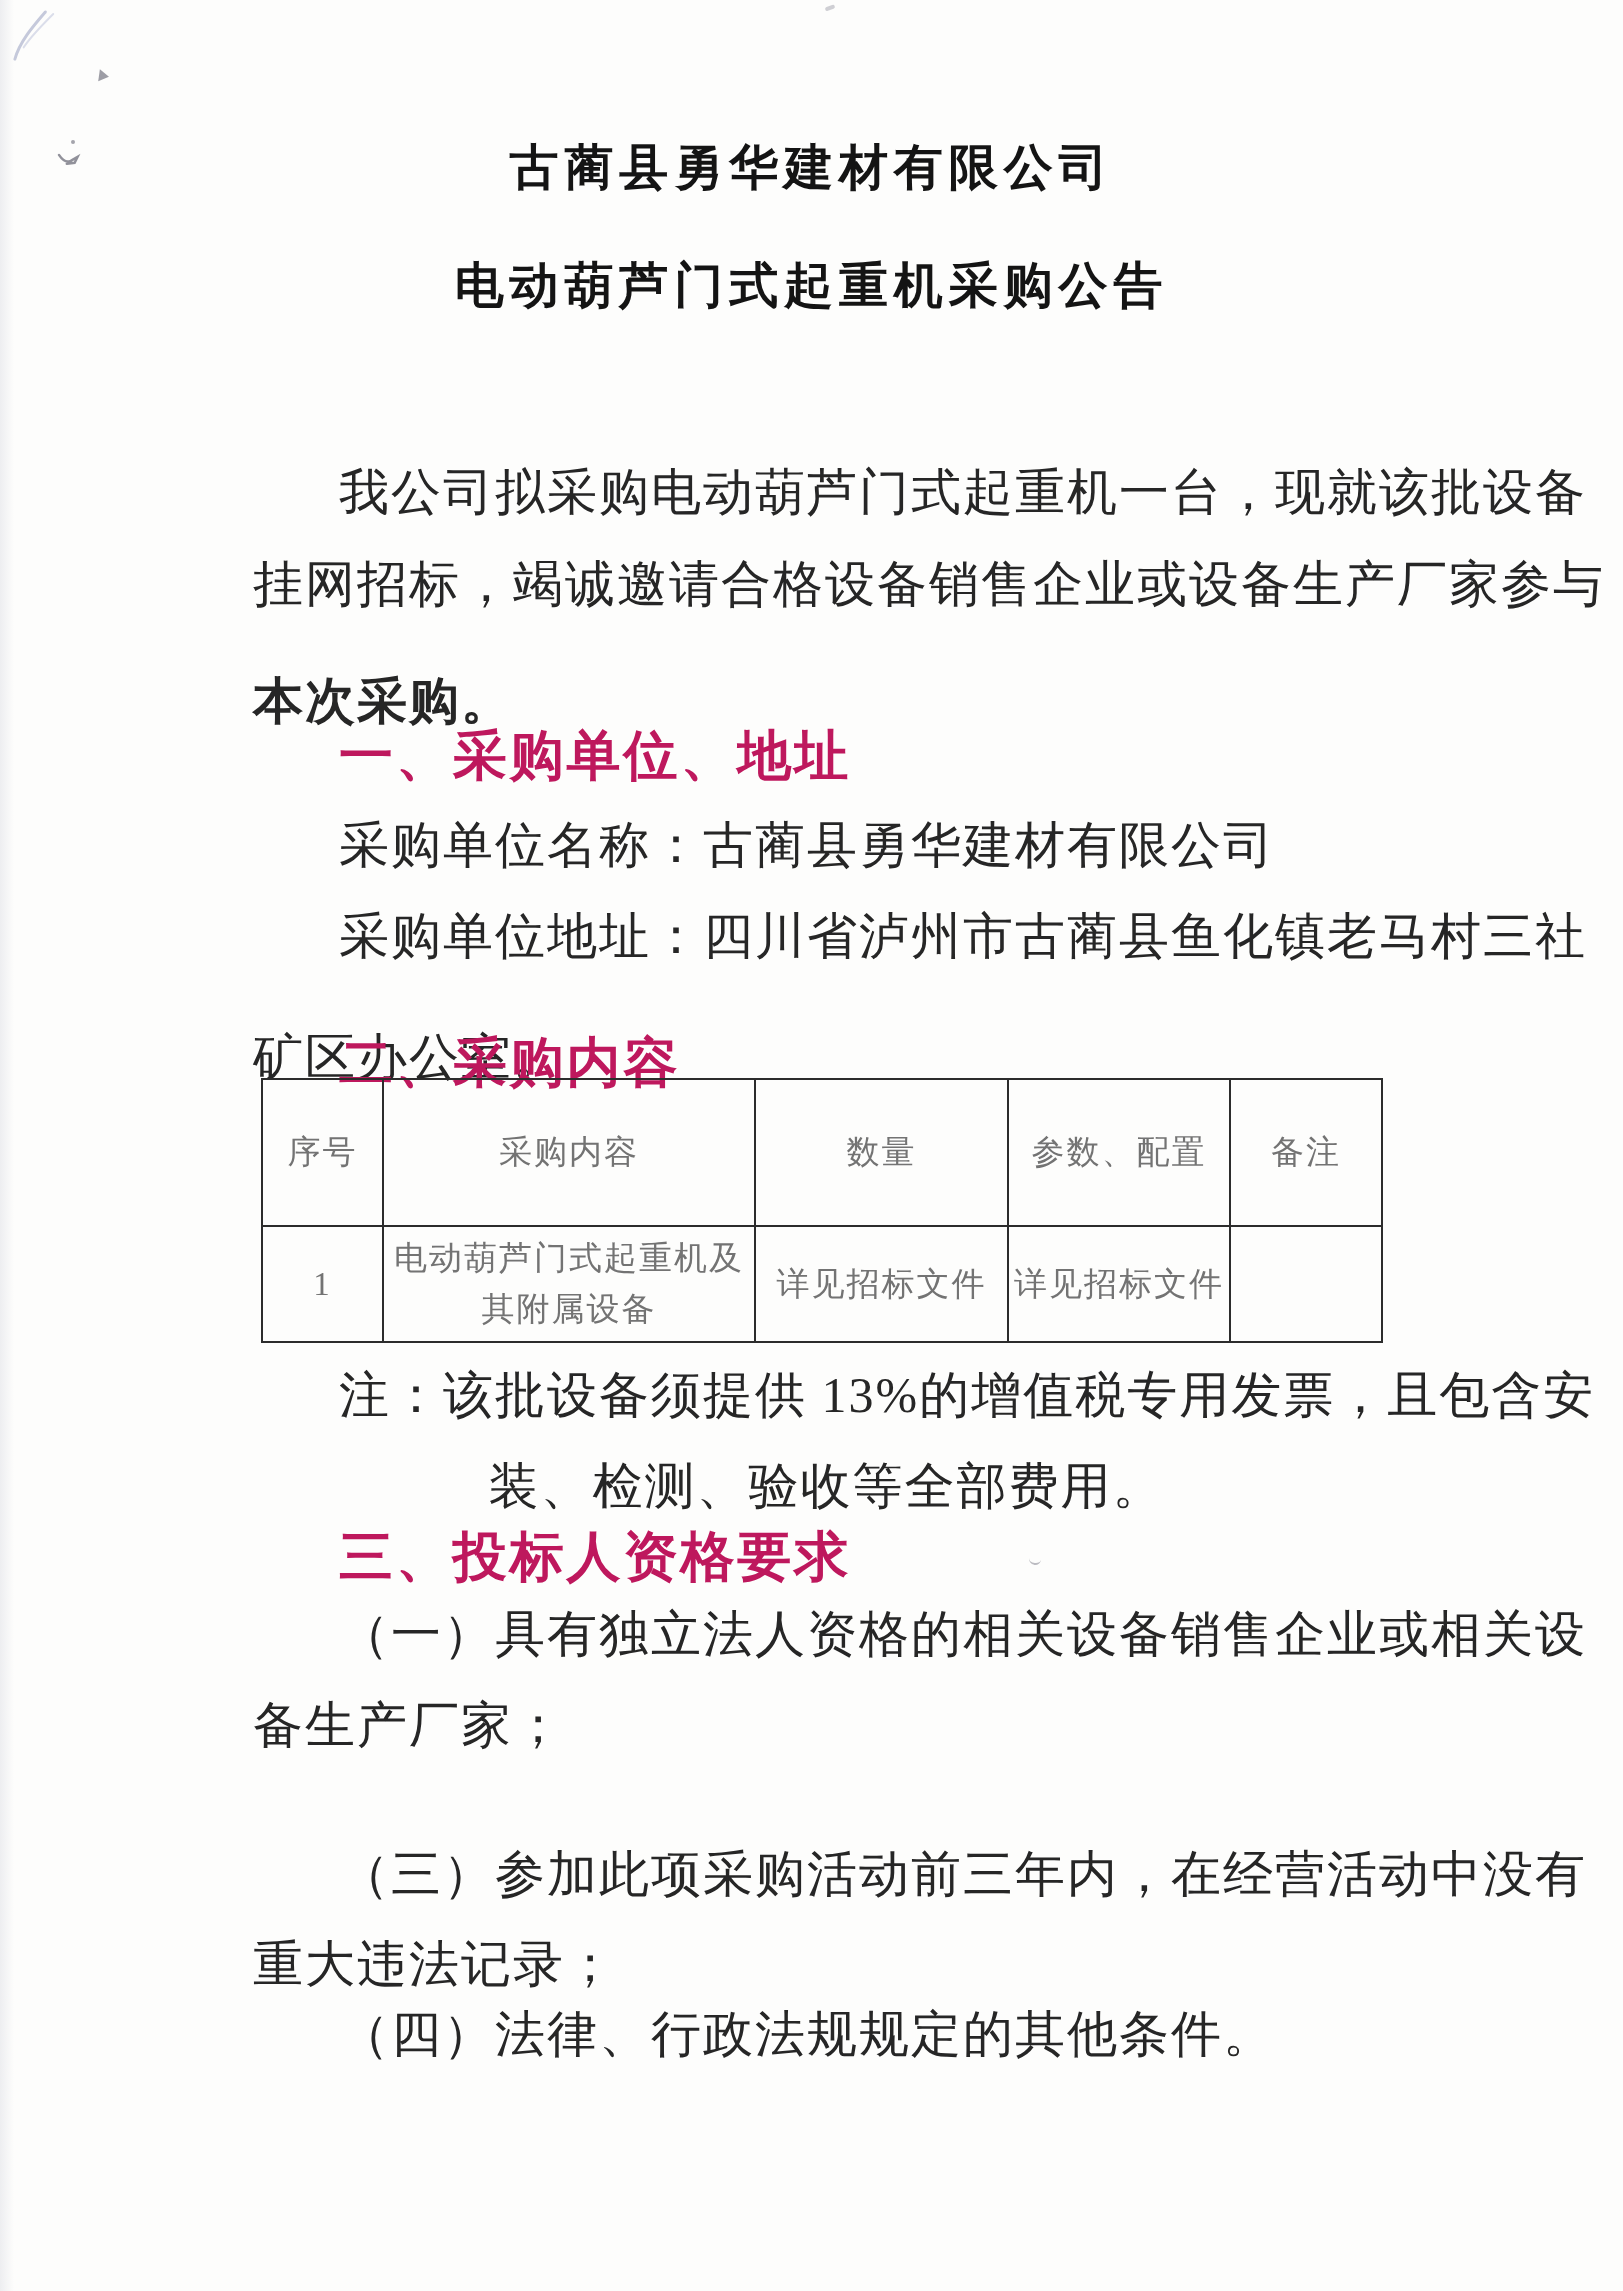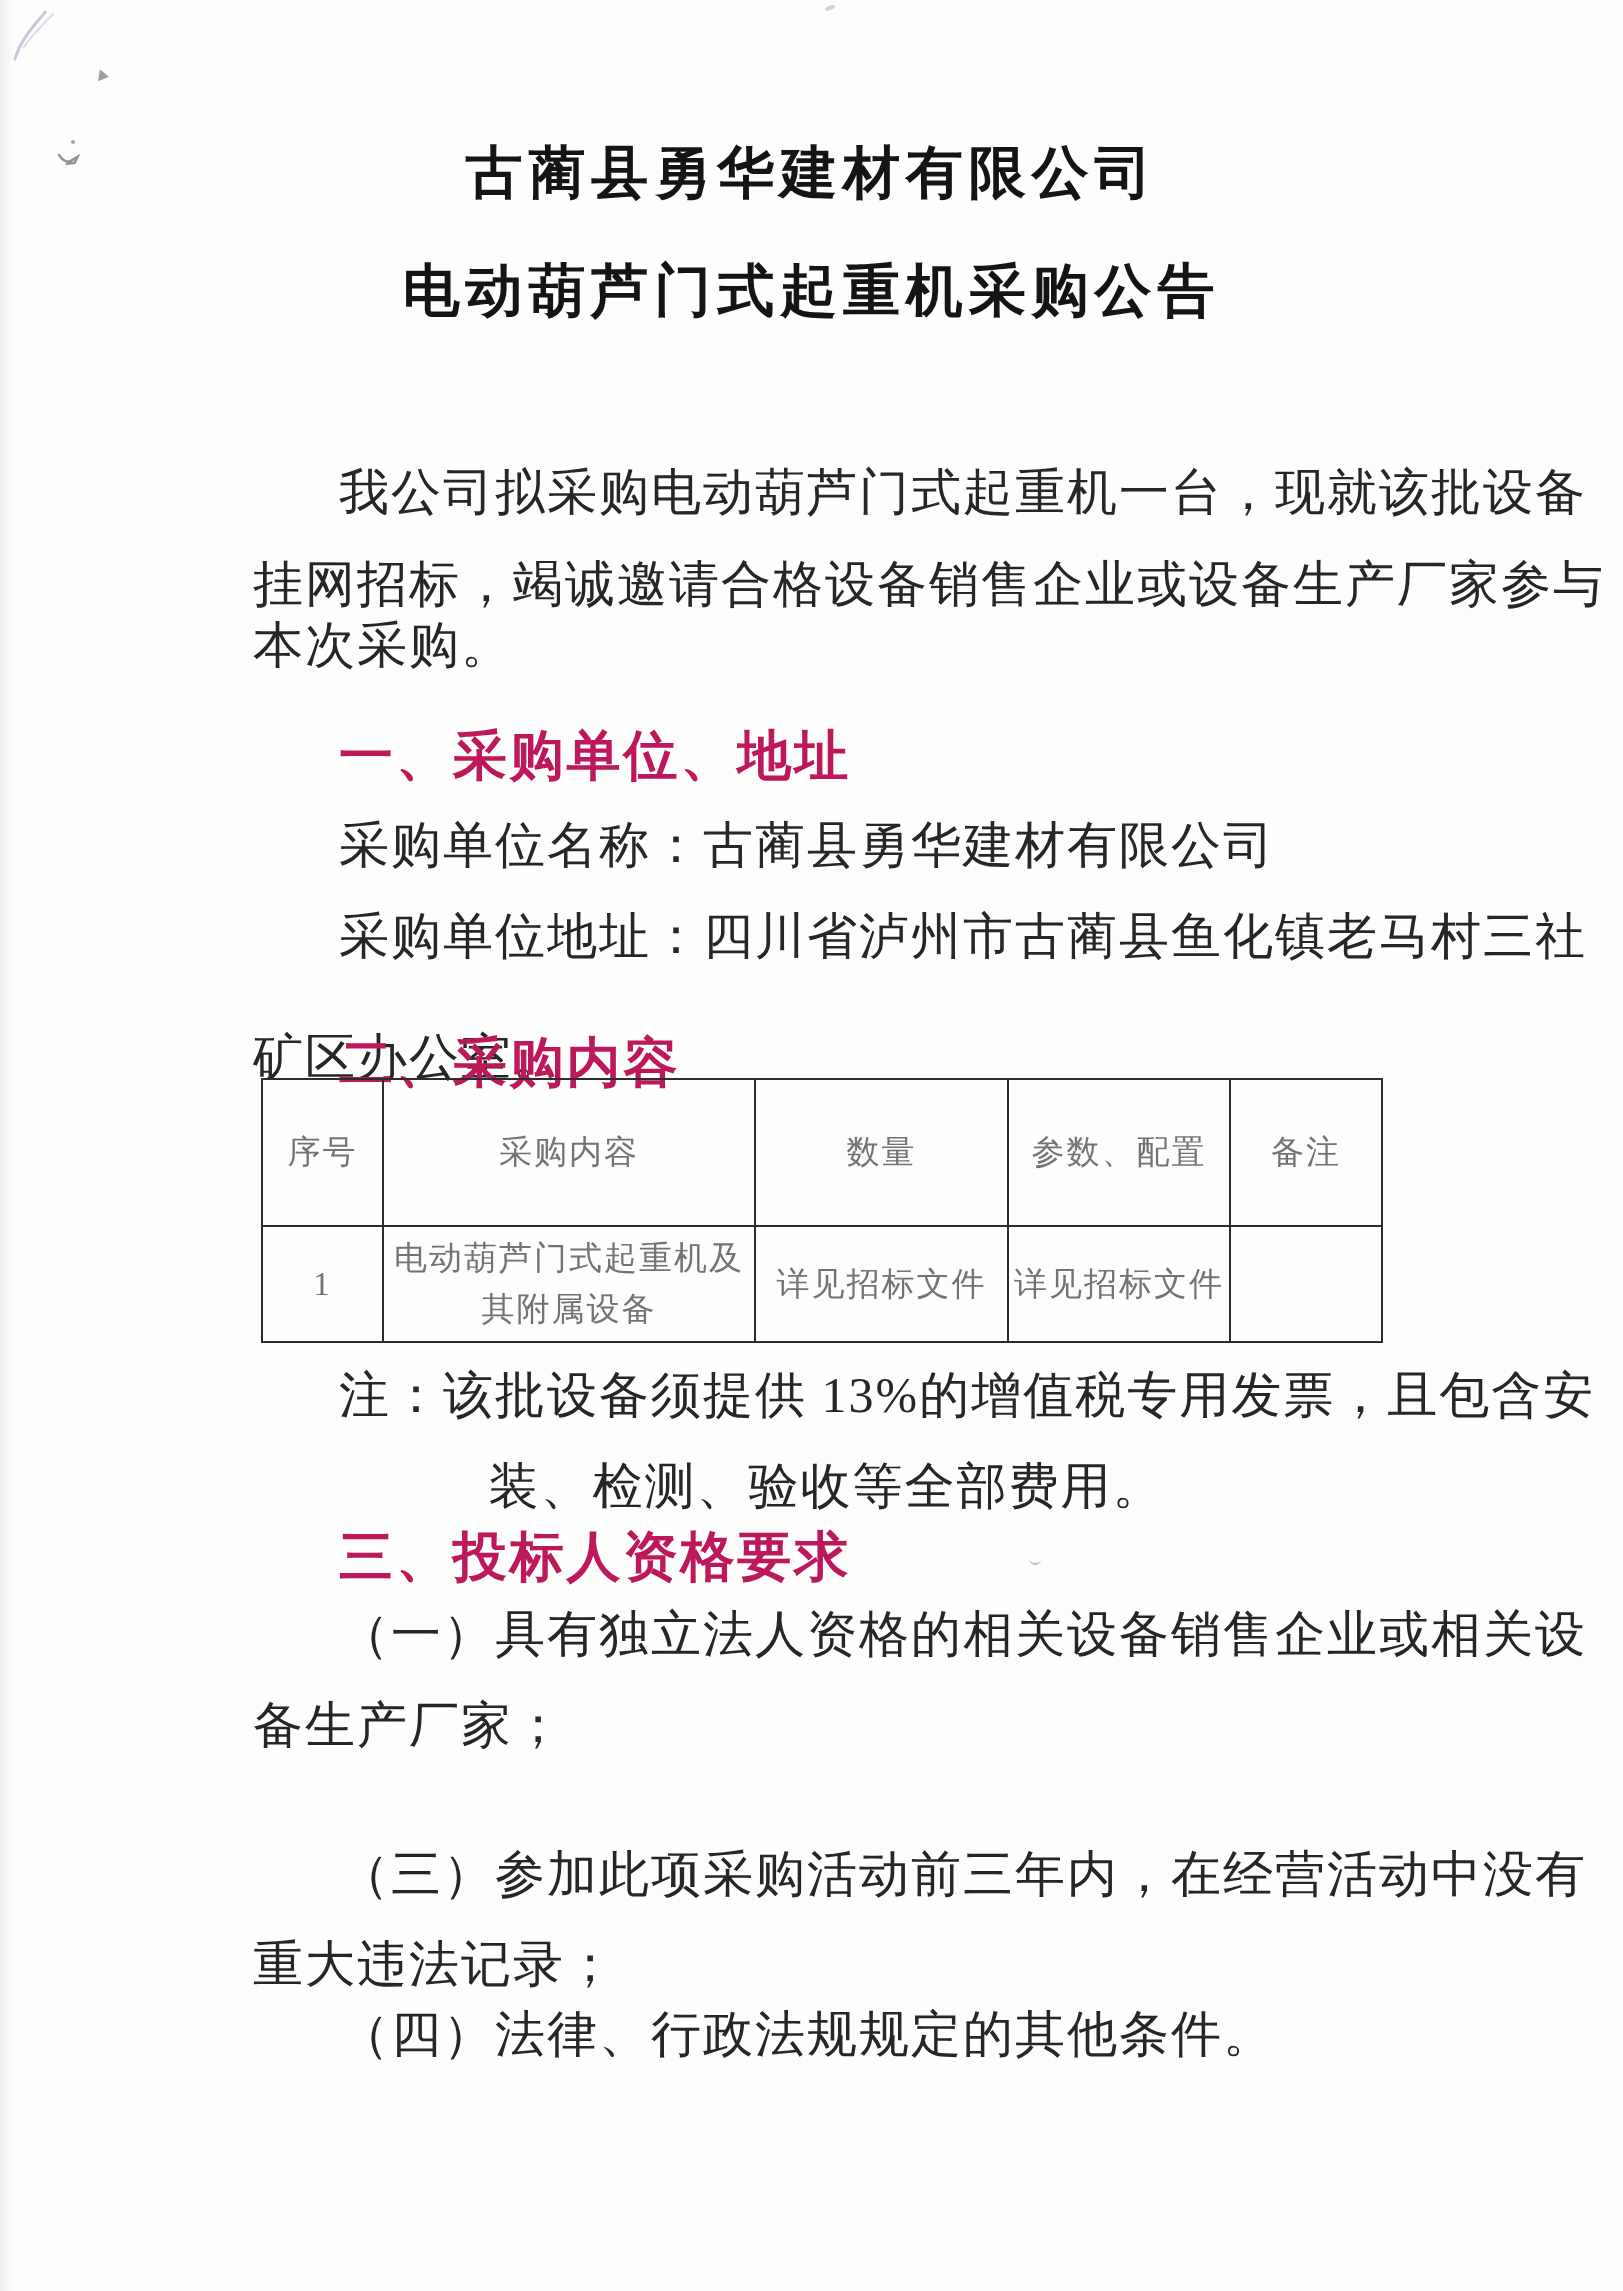--- a/index.html
+++ b/index.html
@@ -26,21 +26,21 @@
     pointer-events: none;
   }
 
   .title-line {
     position: absolute;
     left: 0;
     width: 100%;
     text-align: center;
     font-family: "Liberation Sans", "DejaVu Sans", sans-serif;
     font-weight: 800;
-    font-size: 57px;
+    font-size: 49px;
     letter-spacing: 5.9px;
     color: #141414;
     white-space: nowrap;
   }
 
   .bline {
     position: absolute;
     left: 253px;
     width: 1147px;
     font-size: 50px;
@@ -144,21 +144,21 @@
     <path d="M2 4 C6 10, 10 12, 14 10 L21 6 L18 12 L10 13" fill="none" stroke="#7e7e88" stroke-width="2.5" stroke-linecap="round" opacity="0.85"></path>
   </svg>
   <div class="artifact art-top-center"></div>
   <div class="artifact art-tiny-curl"></div>
 
   <div class="title-line" style="top:135px;">古蔺县勇华建材有限公司</div>
   <div class="title-line" style="top:253px;">电动葫芦门式起重机采购公告</div>
 
   <div class="bline indent" style="top:459px;">我公司拟采购电动葫芦门式起重机一台，现就该批设备</div>
   <div class="bline" style="top:551px;">挂网招标，竭诚邀请合格设备销售企业或设备生产厂家参与</div>
-  <div class="bline" style="top:612px;">本次采购。</div>
+  <div class="bline" style="top:668px;font-weight:bold;">本次采购。</div>
 
   <div class="bline heading indent" style="top:720px;">一、采购单位、地址</div>
   <div class="bline indent" style="top:812px;">采购单位名称：古蔺县勇华建材有限公司</div>
   <div class="bline indent" style="top:903px;">采购单位地址：四川省泸州市古蔺县鱼化镇老马村三社</div>
   <div class="bline" style="top:1024px;">矿区办公室。</div>
 
   <div class="bline heading indent" style="top:1027px;">二、采购内容</div>
 
   <table class="purchase-table">
     <colgroup>

